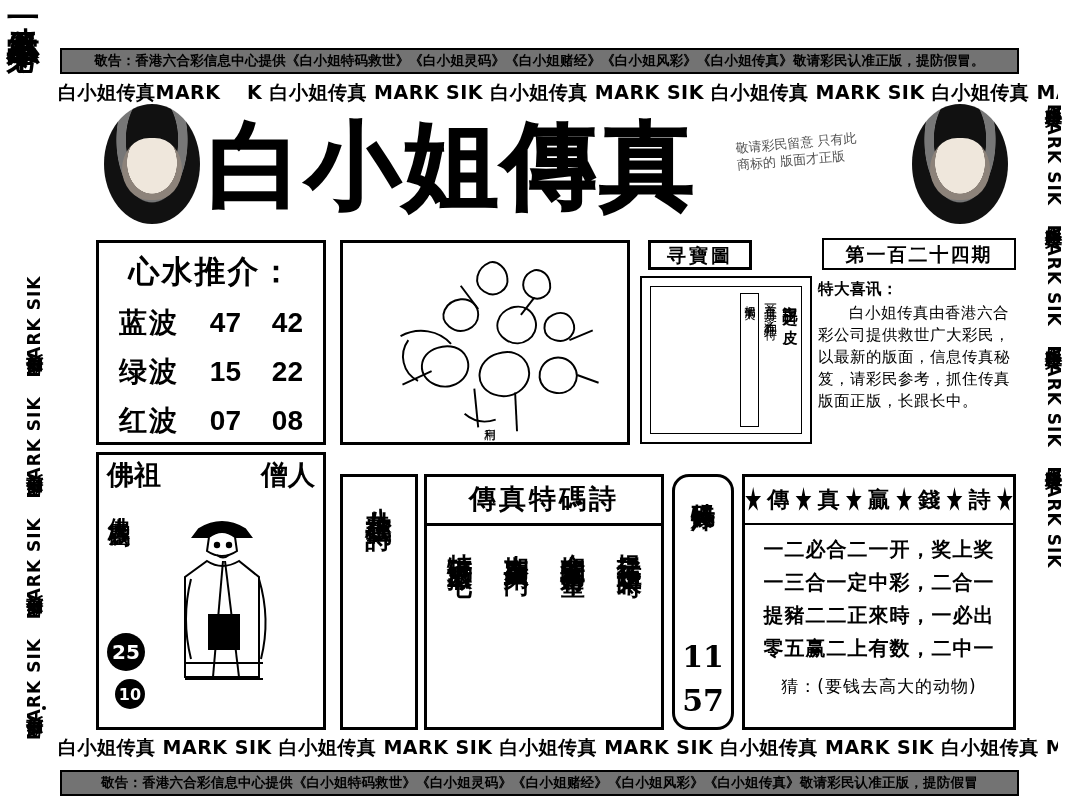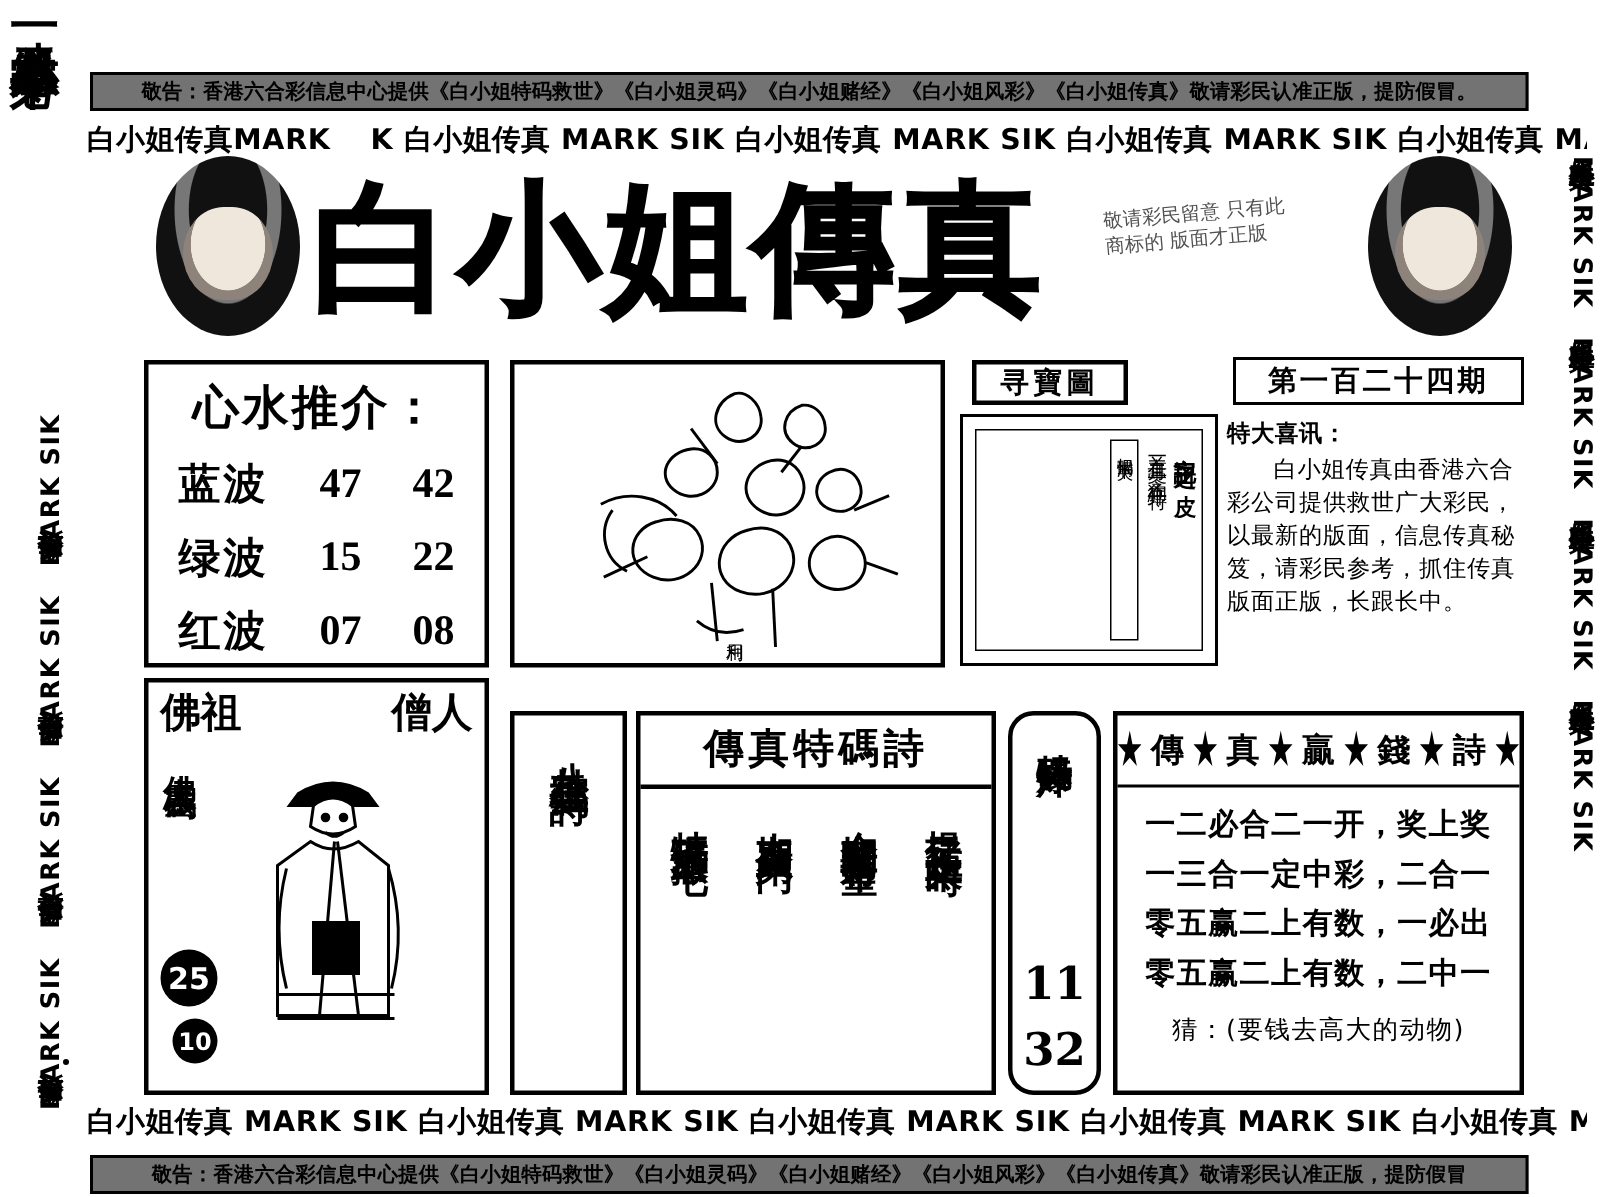--- a/index.html
+++ b/index.html
@@ -77,21 +77,21 @@
   .xs-title{
     text-align:center;font-size:31px;font-weight:bold;margin-top:8px;
     font-family:"DejaVu Serif","Liberation Serif",serif;letter-spacing:2px;
   }
   .xs-row{
     display:flex;align-items:center;justify-content:space-between;
     padding:0 20px;margin-top:11px;font-size:28px;font-weight:bold;
     font-family:"DejaVu Serif","Liberation Serif",serif;
   }
   .xs-row .lbl{letter-spacing:2px;}
-  .xs-row .n{font-family:Liberation Serif, serif;}
+  .xs-row .n{font-family:Liberation Sans, sans-serif;}
 
   
   #flower{left:340px;top:240px;width:290px;height:205px;}
   .flower-svg{width:100%;height:100%;display:block;}
 
   
   #xunbao-label{left:648px;top:240px;width:104px;height:30px;border-width:3px;}
   .xb-label-txt{
     text-align:center;font-size:19px;font-weight:bold;line-height:24px;
     font-family:"DejaVu Serif","Liberation Serif",serif;letter-spacing:3px;
@@ -317,41 +317,41 @@
       <div class="ts-line">提豬二二正來時</div>
       <div class="ts-line">今期開單有希望</div>
       <div class="ts-line">本期火買第二門</div>
       <div class="ts-line">特碼火出撒一七</div>
     </div>
   </div>
 
   <div class="box" id="baozha">
     <div class="bz-txt">特码爆炸</div>
     <div class="bz-nums">11</div>
-    <div class="bz-nums">32</div>
+    <div class="bz-nums">57</div>
   </div>
 
   <div class="box" id="yingqian">
     <div class="yq-head">
       <span class="star"></span>
       <span class="ch">傳</span>
       <span class="star"></span>
       <span class="ch">真</span>
       <span class="star"></span>
       <span class="ch">贏</span>
       <span class="star"></span>
       <span class="ch">錢</span>
       <span class="star"></span>
       <span class="ch">詩</span>
       <span class="star"></span>
     </div>
     <div style="padding-top:8px;">
       <div class="yq-line">一二必合二一开，奖上奖</div>
       <div class="yq-line">一三合一定中彩，二合一</div>
-      <div class="yq-line">零五赢二上有数，一必出</div>
+      <div class="yq-line">提豬二二正來時，一必出</div>
       <div class="yq-line">零五赢二上有数，二中一</div>
       <div class="yq-guess">猜：(要钱去高大的动物)</div>
     </div>
   </div>
 
   <div class="mark-row mark-bottom">白小姐传真 MARK SIK 白小姐传真 MARK SIK 白小姐传真 MARK SIK 白小姐传真 MARK SIK 白小姐传真 MARK SIK</div>
 
   <div class="notice notice-bottom">敬告：香港六合彩信息中心提供《白小姐特码救世》《白小姐灵码》《白小姐赌经》《白小姐风彩》《白小姐传真》敬请彩民认准正版，提防假冒</div>
 
   <div class="dot" style="left:42px;top:706px;width:4px;height:4px;"></div>

